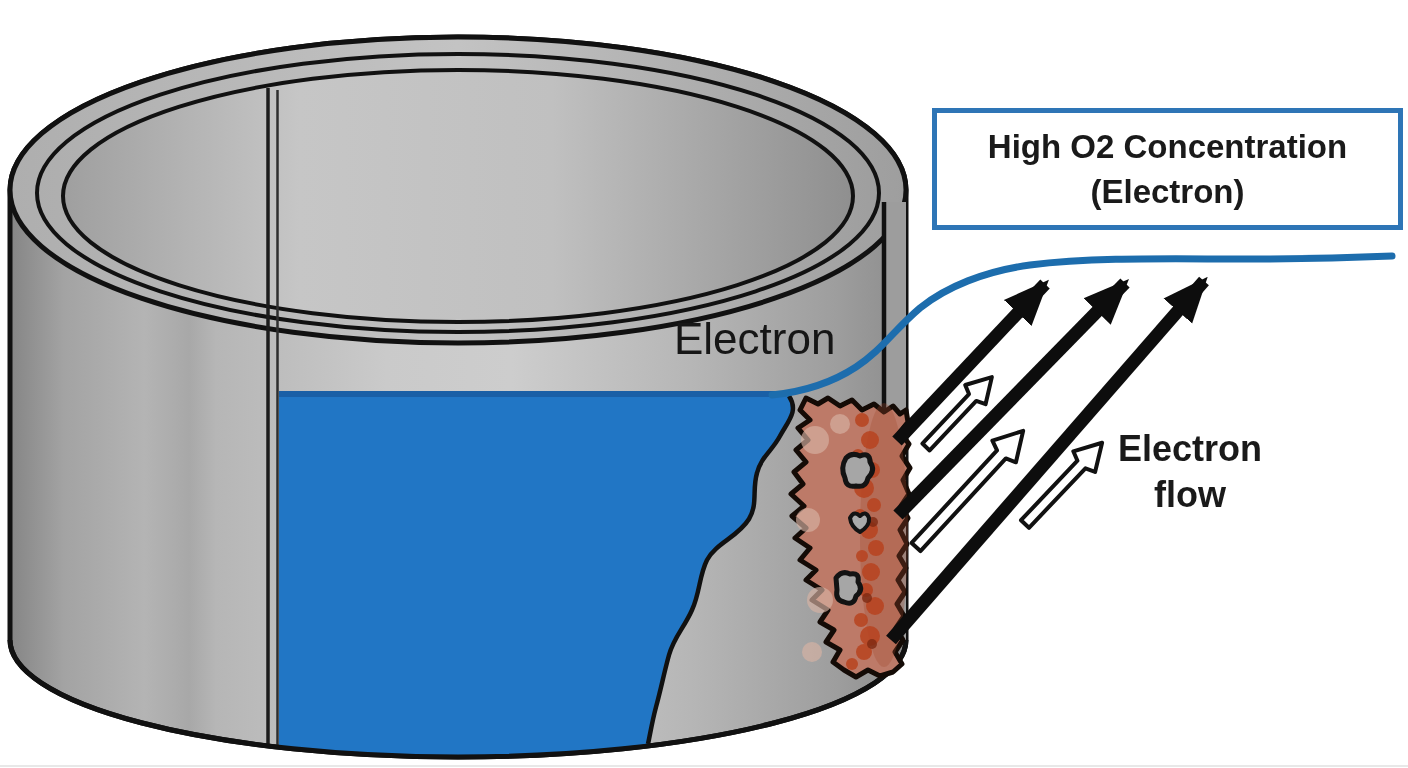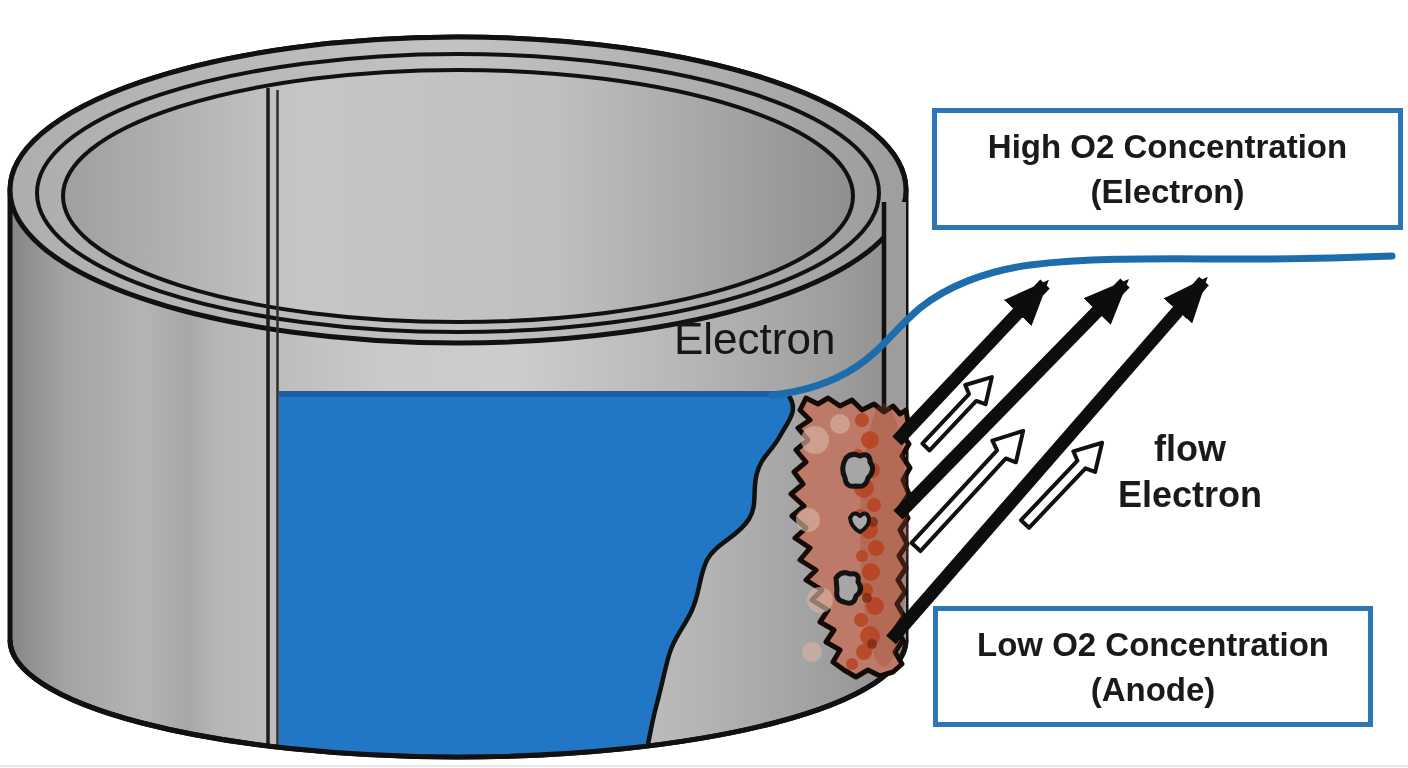--- a/index.html
+++ b/index.html
@@ -173,29 +173,25 @@
            C 802 392 830 384 856 367
            C 882 350 894 330 920 308
            C 946 287 985 271 1030 265
            C 1095 257 1170 259 1245 259
            C 1295 259 1345 258 1392 256"></path>
 </svg>
 
 <div class="meniscus-label">Electron</div>
 
 <div class="electron-label">
+  <div>Electron</div>
   <div>flow</div>
-  <div>Electron</div>
 </div>
 
 <div class="label-box box-cathode">
   <div>High O2 Concentration</div>
   <div>(Electron)</div>
 </div>
 
-<div class="label-box box-anode">
-  <div>Low O2 Concentration</div>
-  <div>(Anode)</div>
-</div>
 
 <div class="bottom-edge-line"></div>
 
 </div>
 
 </body></html>

